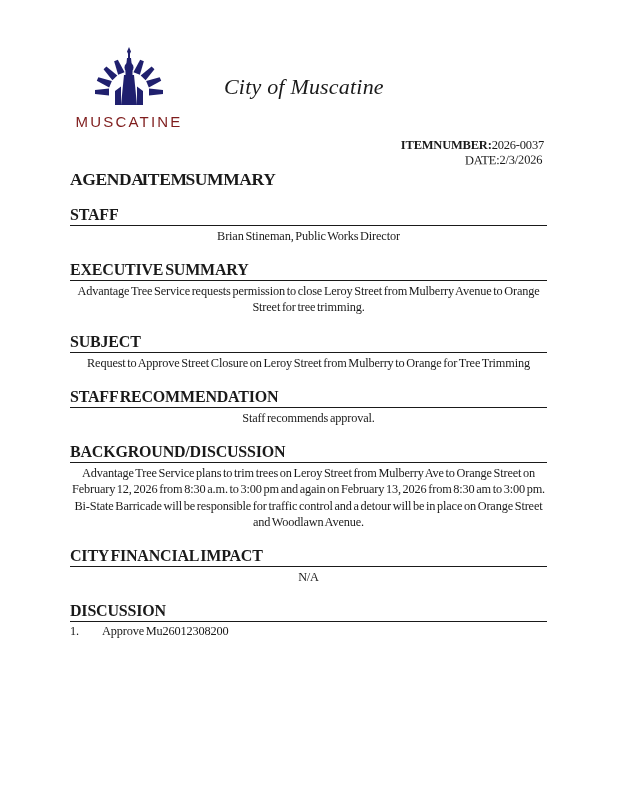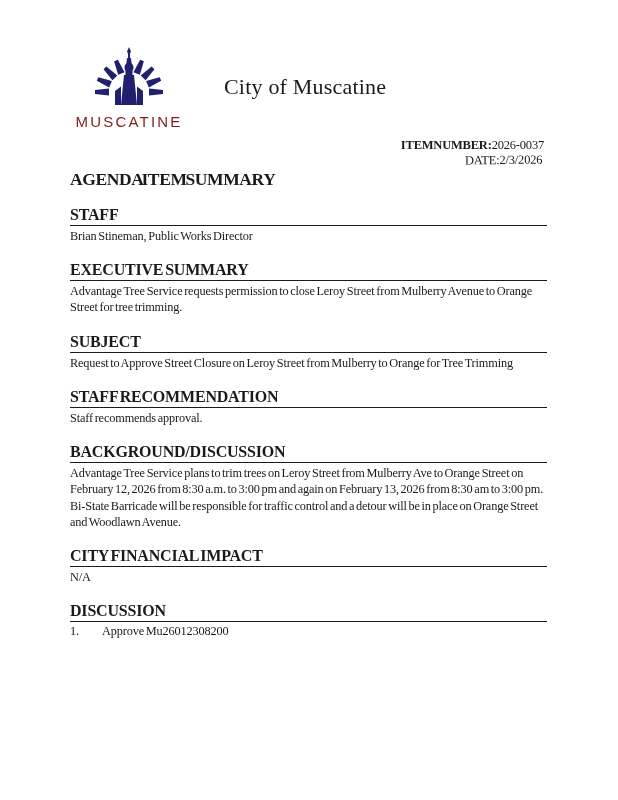--- a/index.html
+++ b/index.html
@@ -30,20 +30,21 @@
     margin-top: 1px;
     white-space: nowrap;
   }
 
   .city-title {
     position: absolute;
     left: 224px;
     top: 74px;
     font-size: 22px;
     letter-spacing: 0.2px;
+    font-style: italic;
   }
 
   .item-number {
     position: absolute;
     right: 74px;
     top: 138px;
     font-size: 12.5px;
     word-spacing: -3px;
     letter-spacing: -0.2px;
     white-space: nowrap;
@@ -88,20 +89,21 @@
     word-spacing: -2px;
     border-bottom: 1.3px solid #1a1a1a;
     padding-bottom: 1px;
   }
   .section-body {
     font-size: 12.3px;
     line-height: 1.32;
     margin-top: 2px;
     letter-spacing: -0.15px;
     word-spacing: -1.2px;
+    text-align: center;
   }
   .attachment-row {
     display: flex;
     font-size: 12.3px;
     margin-top: 2px;
     letter-spacing: -0.15px;
     word-spacing: -1.2px;
   }
   .attachment-row .num { width: 32px; flex: 0 0 32px; }
 </style>

